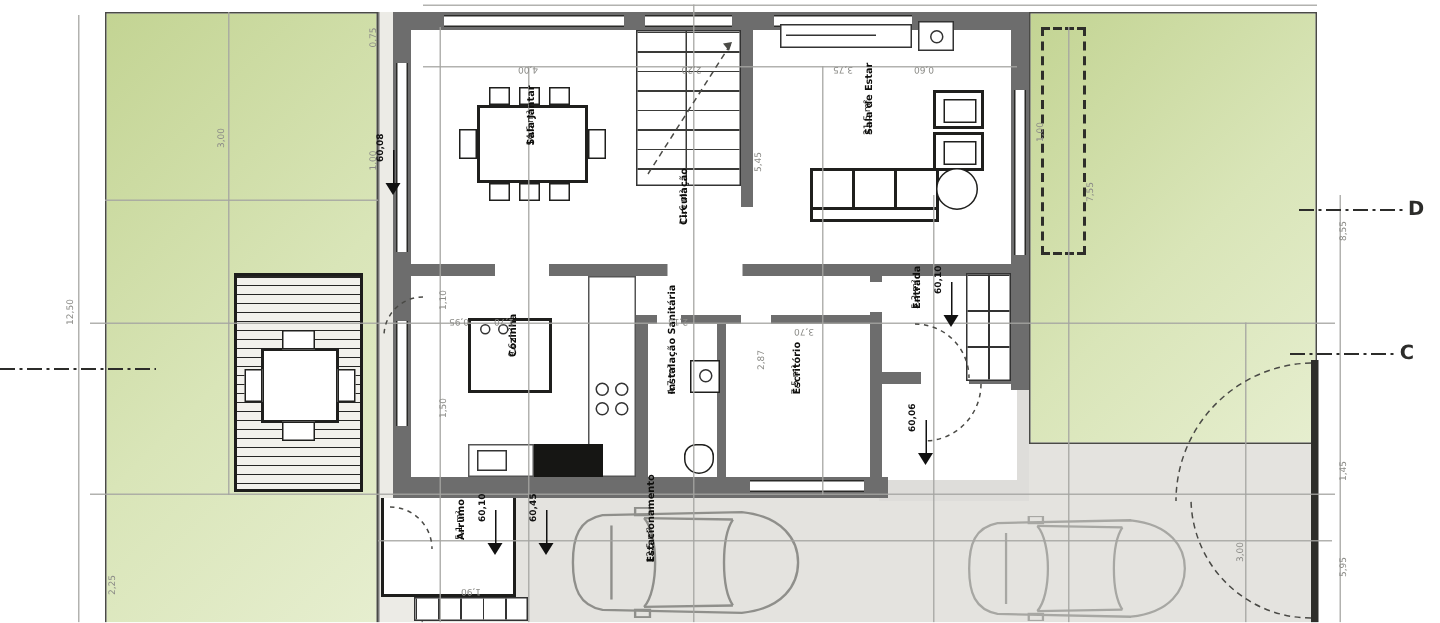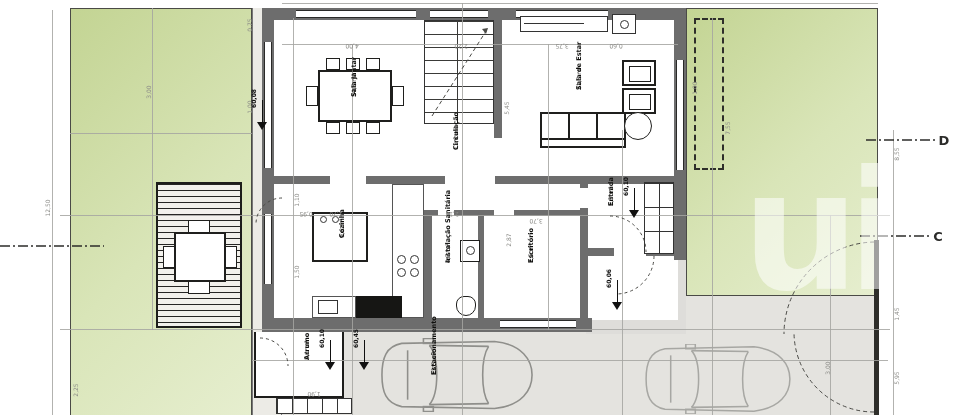--- a/index.html
+++ b/index.html
@@ -349,14 +349,13 @@
       </div>
       <div class="level" style="left: 617px; top: 292px;">
         <div class="lvl-stem"></div>
         <div class="lvl-arrow"></div>
         <div class="lvl-label">60,06</div>
       </div>
       <div class="section-letter" style="left: 944px; top: 140px;">D</div>
       <div class="section-letter" style="left: 938px; top: 236px;">C</div>
     </div>
 
-  <div id="watermark">ui</div>
 </div>
 
 </body></html>

